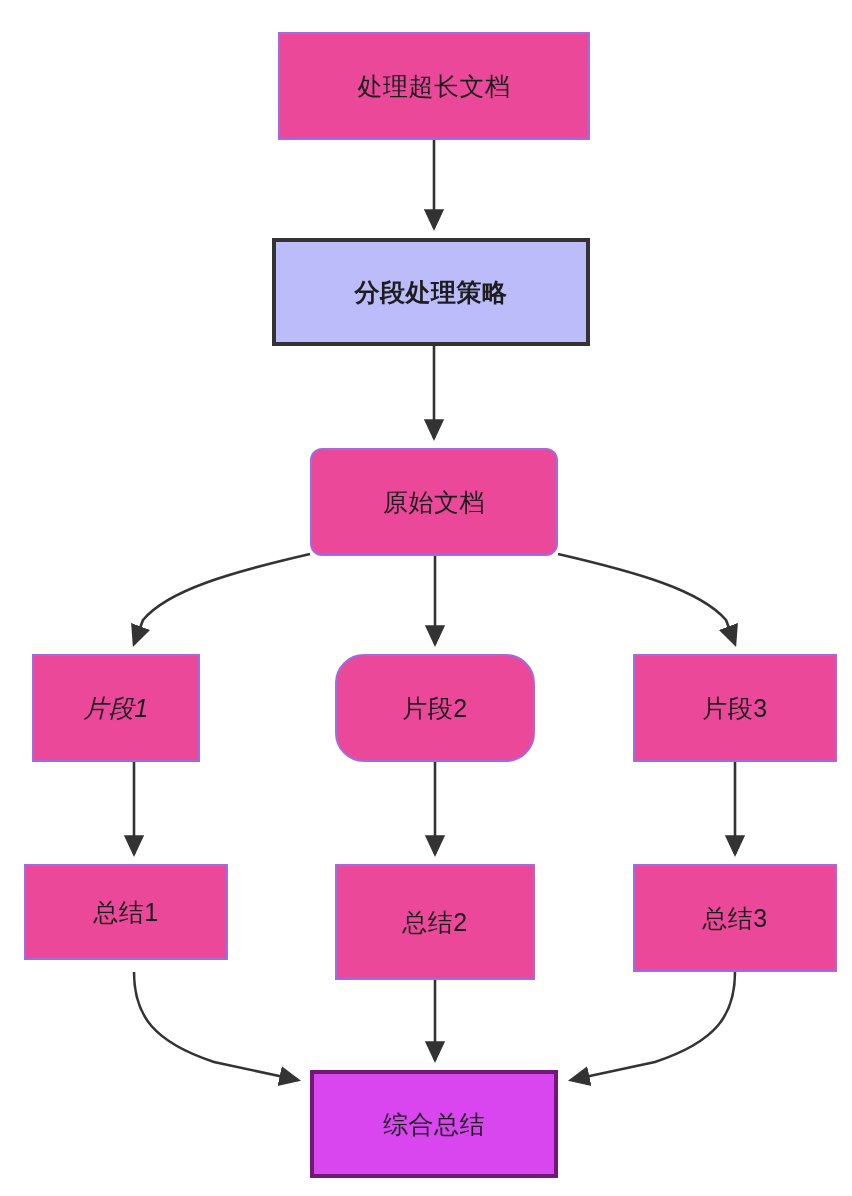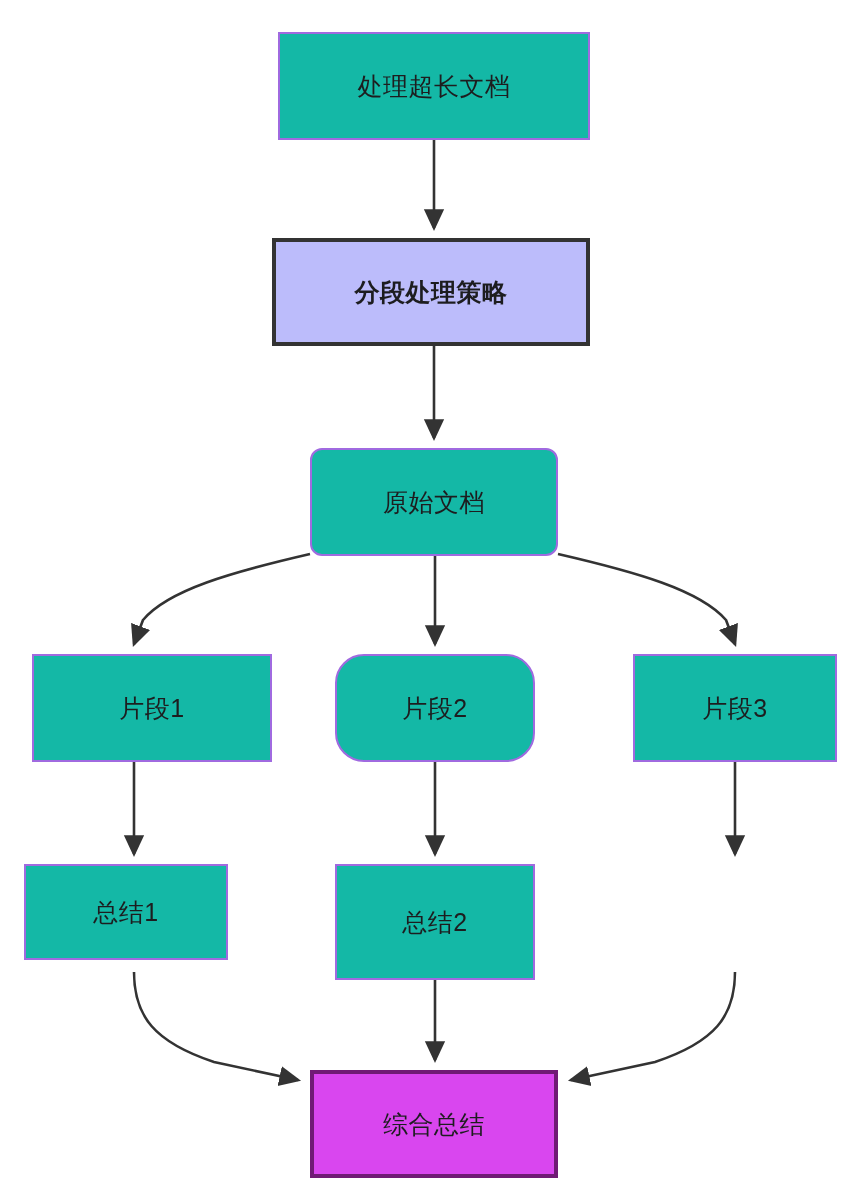--- a/index.html
+++ b/index.html
@@ -37,21 +37,21 @@
     color: #1d1d1f;
     letter-spacing: 0.5px;
     white-space: nowrap;
     user-select: none;
   }
   .node-label {
     display: block;
   }
   
   .style-plain {
-    background: #14b8a6;
+    background: #ec4899;
     border: 2px solid #a06ae0;
     font-size: 25px;
   }
   
   .style-emphasis {
     background: #bcbcfb;
     border: 4px solid #333333;
     font-size: 25px;
   }
   
@@ -101,38 +101,41 @@
   </div>
 
   <div class="node style-emphasis" style="left:272px; top:238px; width:318px; height:108px;font-weight:bold;">
     <span class="node-label">分段处理策略</span>
   </div>
 
   <div class="node style-plain" style="left:310px; top:448px; width:248px; height:108px;border-radius:12px;">
     <span class="node-label">原始文档</span>
   </div>
 
-  <div class="node style-plain" style="left:32px; top:654px; width:240px; height:108px;">
+  <div class="node style-plain" style="left:32px; top:654px; width:168px; height:108px;font-style:italic;">
     <span class="node-label">片段1</span>
   </div>
 
   <div class="node style-plain" style="left:335px; top:654px; width:200px; height:108px;border-radius:29px;">
     <span class="node-label">片段2</span>
   </div>
 
   <div class="node style-plain" style="left:633px; top:654px; width:204px; height:108px;">
     <span class="node-label">片段3</span>
   </div>
 
   <div class="node style-plain" style="left:24px; top:864px; width:204px; height:96px;text-align:center;">
     <span class="node-label">总结1</span>
   </div>
 
   <div class="node style-plain" style="left:335px; top:864px; width:200px; height:116px;">
     <span class="node-label">总结2</span>
   </div>
 
+  <div class="node style-plain" style="left:633px; top:864px; width:204px; height:108px;">
+    <span class="node-label">总结3</span>
+  </div>
 
   <div class="node style-result" style="left:310px; top:1070px; width:248px; height:108px;">
     <span class="node-label">综合总结</span>
   </div>
 
 </div>
 
 </body></html>

